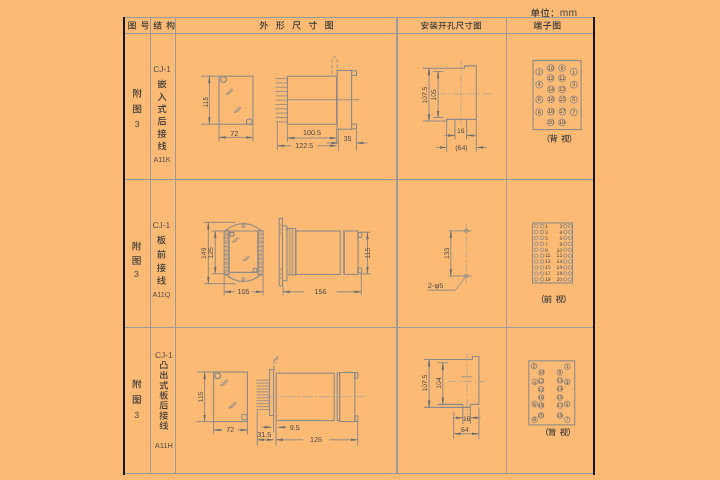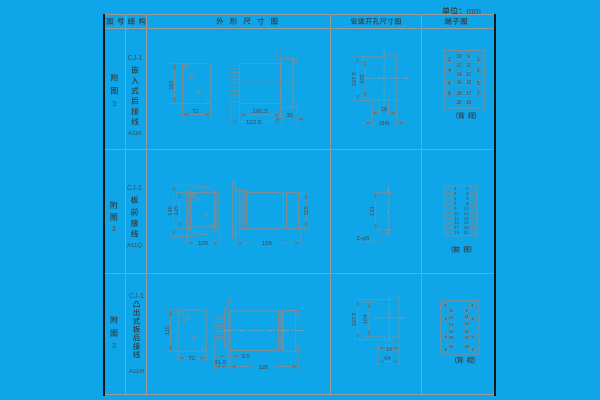--- a/index.html
+++ b/index.html
@@ -1,14 +1,14 @@
 <!DOCTYPE html>
 <html><head><meta charset="utf-8"><style>
 html,body{margin:0;padding:0;background:#fff;}
-#page{position:relative;width:600px;height:400px;background:#0ea5e9;overflow:hidden;}
+#page{position:relative;width:600px;height:400px;background:#fdba74;overflow:hidden;}
 text{font-family:"Liberation Sans",sans-serif;fill:#4a4a4a;}
 </style></head><body>
 <div id="page">
 <svg width="600" height="400" viewBox="0 0 600 400" xmlns="http://www.w3.org/2000/svg">
 <defs>
         <marker id="ae" markerWidth="9" markerHeight="5" refX="5.8" refY="1.4" orient="auto" markerUnits="userSpaceOnUse">
           <path d="M0,0.35 L6,1.4 L0,2.45 Z" fill="#6e6e6e"></path>
         </marker>
         <marker id="as" markerWidth="9" markerHeight="5" refX="0.2" refY="1.4" orient="auto" markerUnits="userSpaceOnUse">
           <path d="M6,0.35 L0,1.4 L6,2.45 Z" fill="#6e6e6e"></path>

